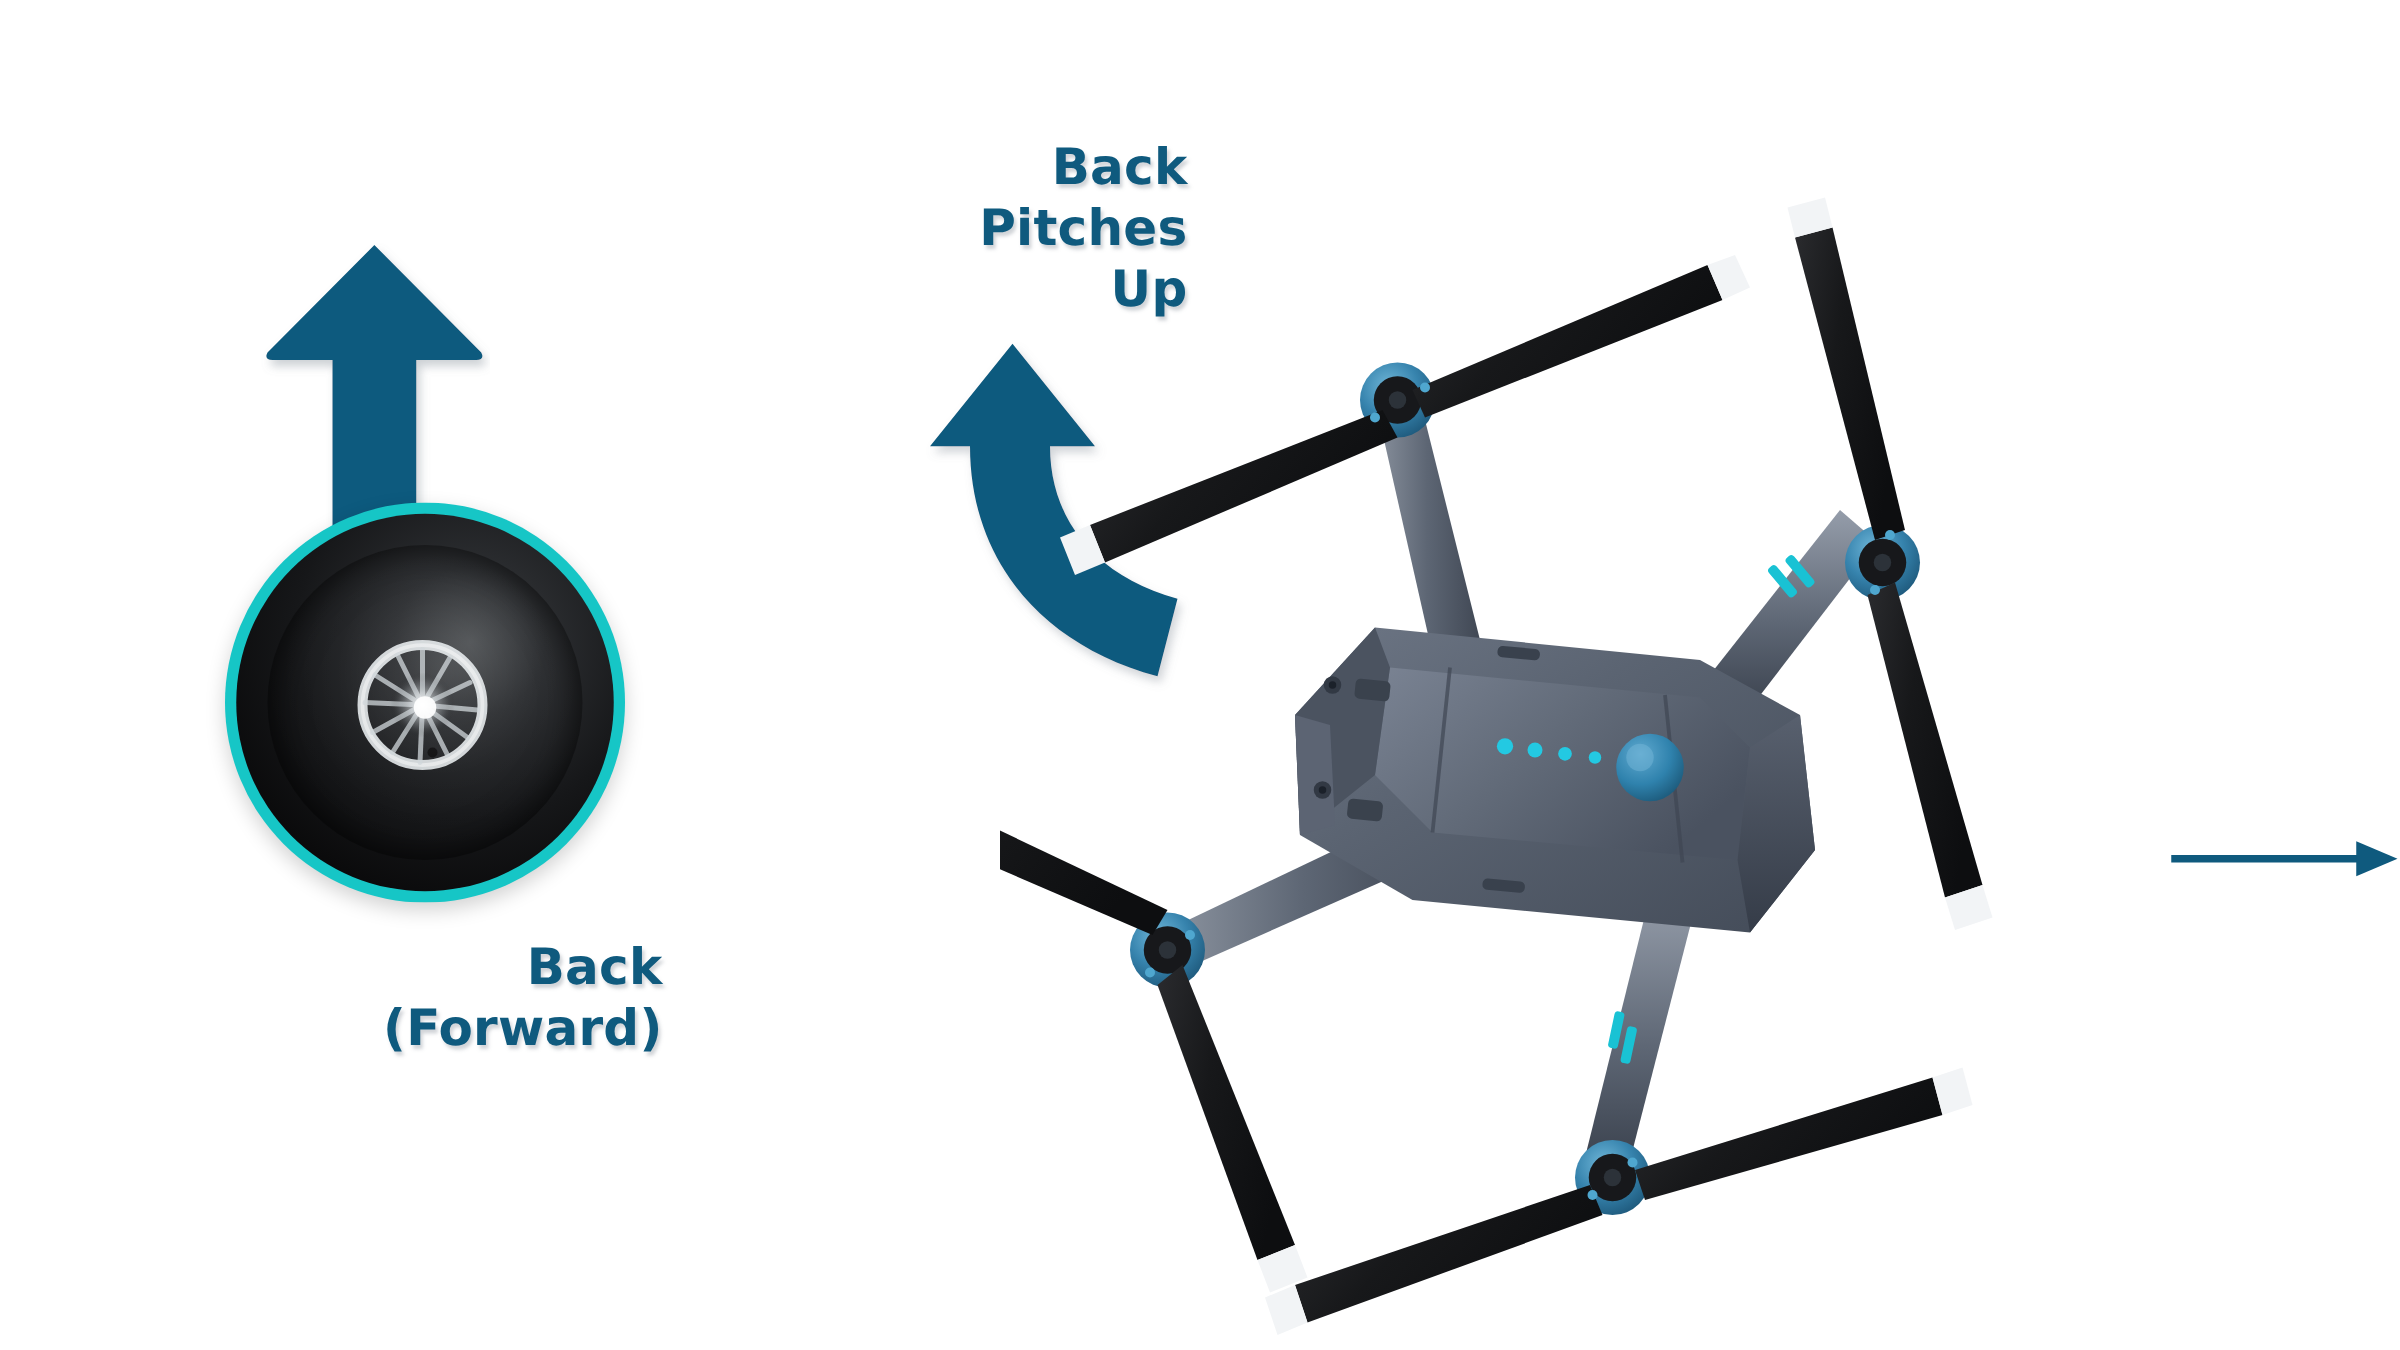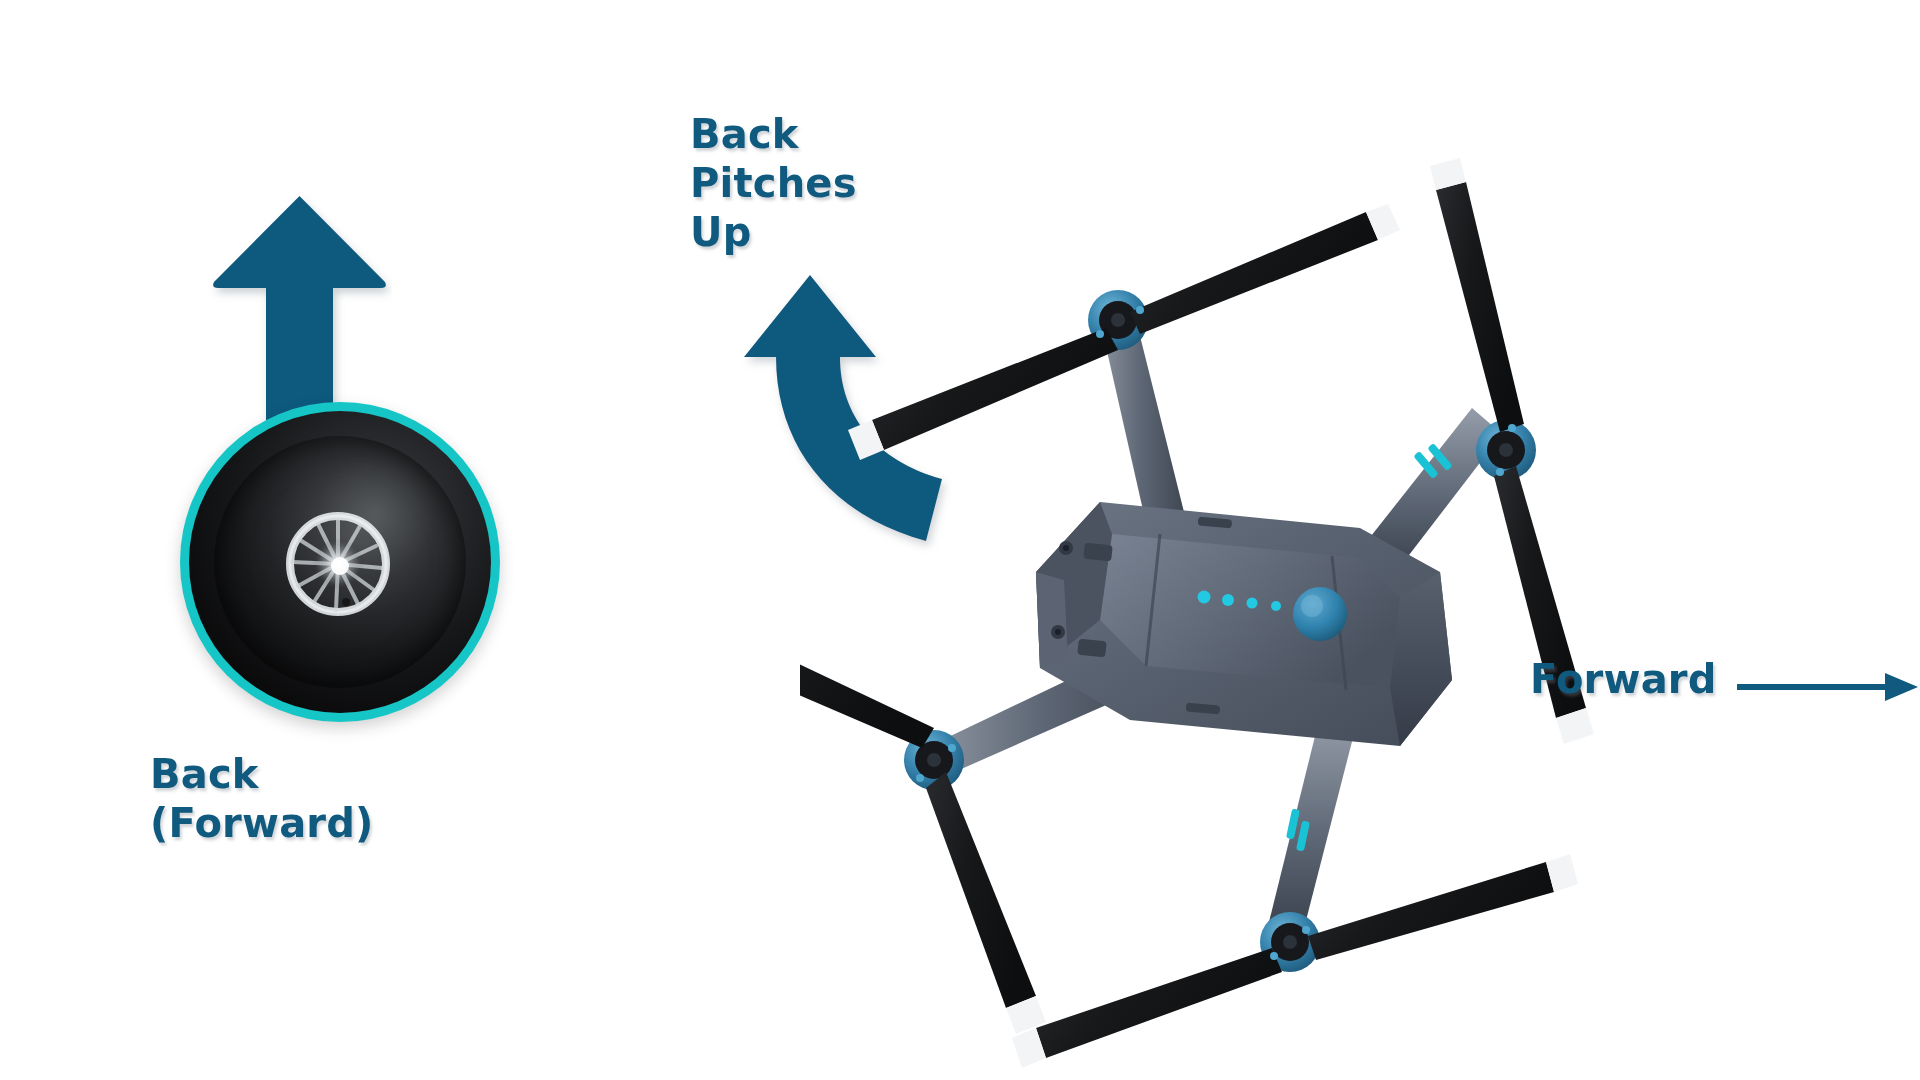--- a/index.html
+++ b/index.html
@@ -21,21 +21,21 @@
     inset: 0;
     background: #ffffff;
   }
 
   
   .label {
     position: absolute;
     color: #0f5a7e;
     font-weight: 700;
     letter-spacing: 0.2px;
-    text-align: left;
+    text-align: right;
     line-height: 1.22;
     text-shadow: 2px 3px 3px rgba(120,130,140,0.34);
     white-space: pre-line;
     user-select: none;
   }
 
   
   #pitch-stick-group {
     position: absolute;
     left: 150px;
@@ -389,20 +389,19 @@
       <path d="M746 742 L754 772 L778 764 L770 734 Z" fill="#f2f4f6"></path>
       <path d="M472 828 L236 908 L246 938 L482 852 Z" fill="url(#bladeGrad)"></path>
       <path d="M236 908 L246 938 L222 948 L212 918 Z" fill="#f2f4f6"></path>
       <circle cx="506" cy="810" r="4" fill="#4fa7cf"></circle>
       <circle cx="474" cy="836" r="4" fill="#4fa7cf"></circle>
       <circle cx="490" cy="822" r="7" fill="#2c3239"></circle>
     </g>
   </svg>
 
   <div id="forward-indicator-group">
-    <div class="label" id="forward-label">Forward</div>
     <svg id="forward-arrow" viewBox="0 0 185 56" xmlns="http://www.w3.org/2000/svg">
       <line x1="2" y1="28" x2="152" y2="28" stroke="#0f5a7e" stroke-width="6" stroke-linecap="butt"></line>
       <path d="M150 14 L183 28 L150 42 Z" fill="#0f5a7e"></path>
     </svg>
   </div>
 
 </div>
 
 </body></html>

